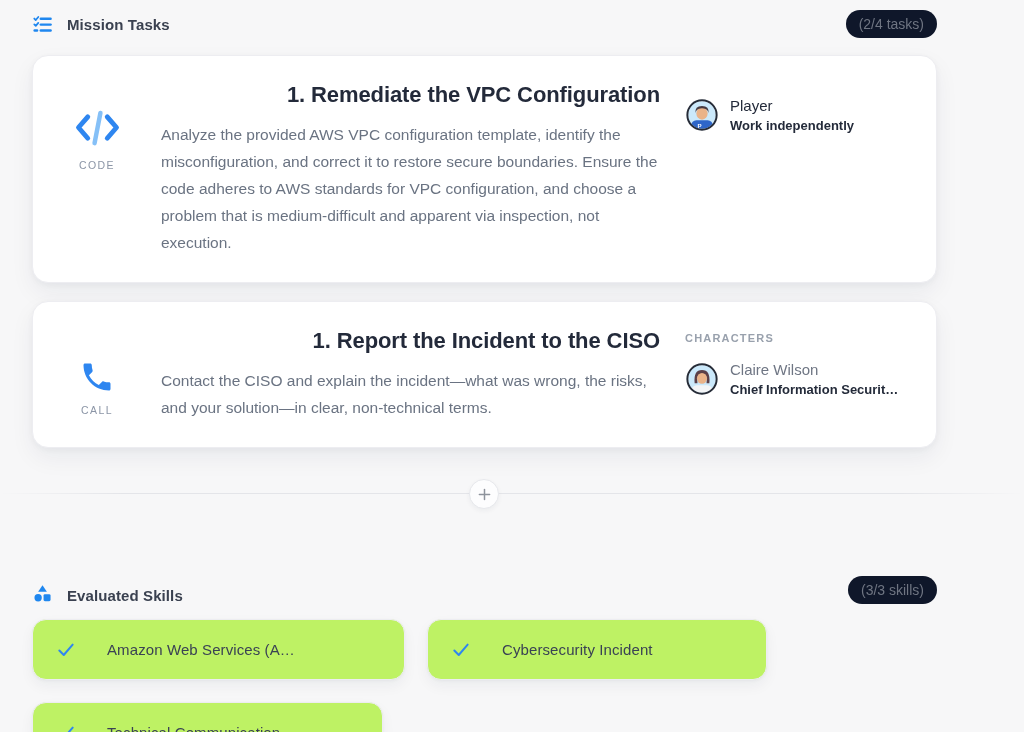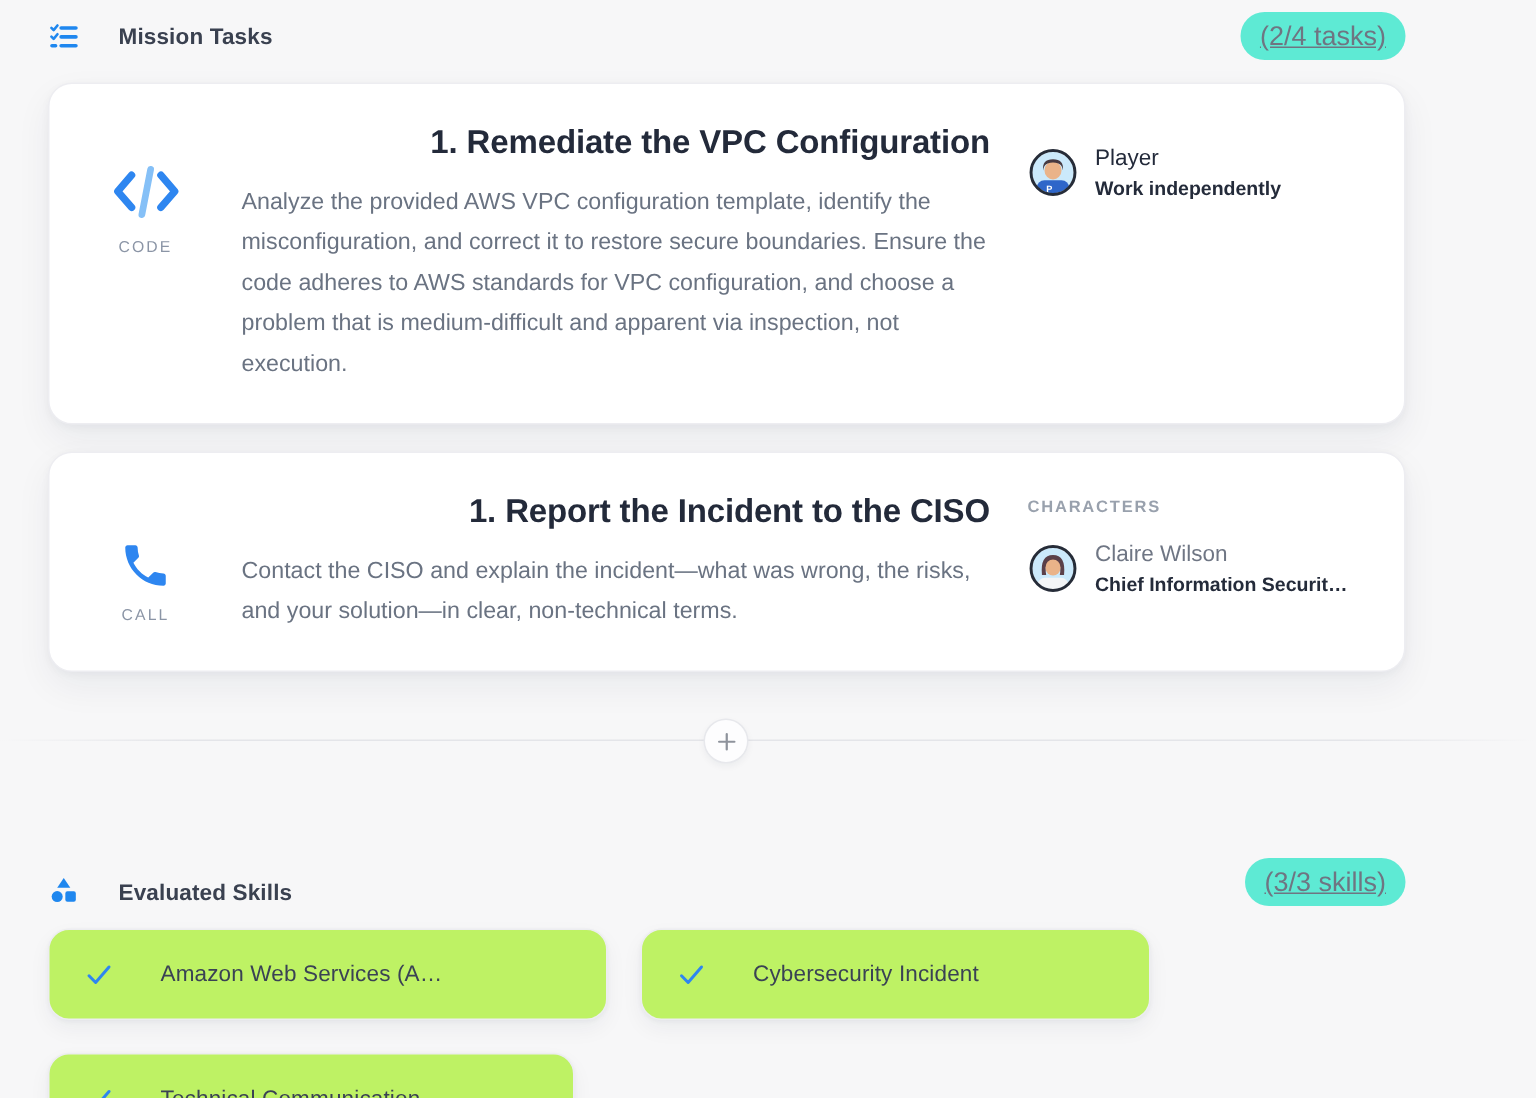--- a/index.html
+++ b/index.html
@@ -5,27 +5,27 @@
   * { box-sizing: border-box; margin: 0; padding: 0; }
   html, body { width: 1024px; height: 732px; overflow: hidden; }
   body {
     background: #f7f7f8;
     font-family: "Liberation Sans", sans-serif;
     color: #232a3a;
   }
   .content { width: 905px; margin-left: 32px; }
 
   
-  .section-header { display: flex; align-items: center; gap: 26px; height: 30px; }
+  .section-header { display: flex; align-items: center; gap: 14px; height: 30px; }
   .section-header.first { margin-top: 9px; }
   .section-title { font-size: 15px; font-weight: 700; color: #3a4150; letter-spacing: .1px; }
   .flex-spacer { flex: 1; }
   .count-badge {
-    background: #5eead4; color: #6f7582; font-size: 18px;
-    padding: 7px 13px; border-radius: 20px; line-height: 1; text-decoration: underline;
+    background: #0f172a; color: #6f7582; font-size: 14px;
+    padding: 7px 13px; border-radius: 20px; line-height: 1;
   }
 
   
   .task-card {
     background: #ffffff; border: 1px solid #ededf1; border-radius: 16px;
     box-shadow: 0 10px 24px rgba(25,35,60,.06), 0 2px 6px rgba(25,35,60,.04);
     display: grid; grid-template-columns: 128px 1fr 251px;
     padding: 24px 0 26px 0; margin-top: 16px;
   }
   .task-card + .task-card { margin-top: 18px; }

